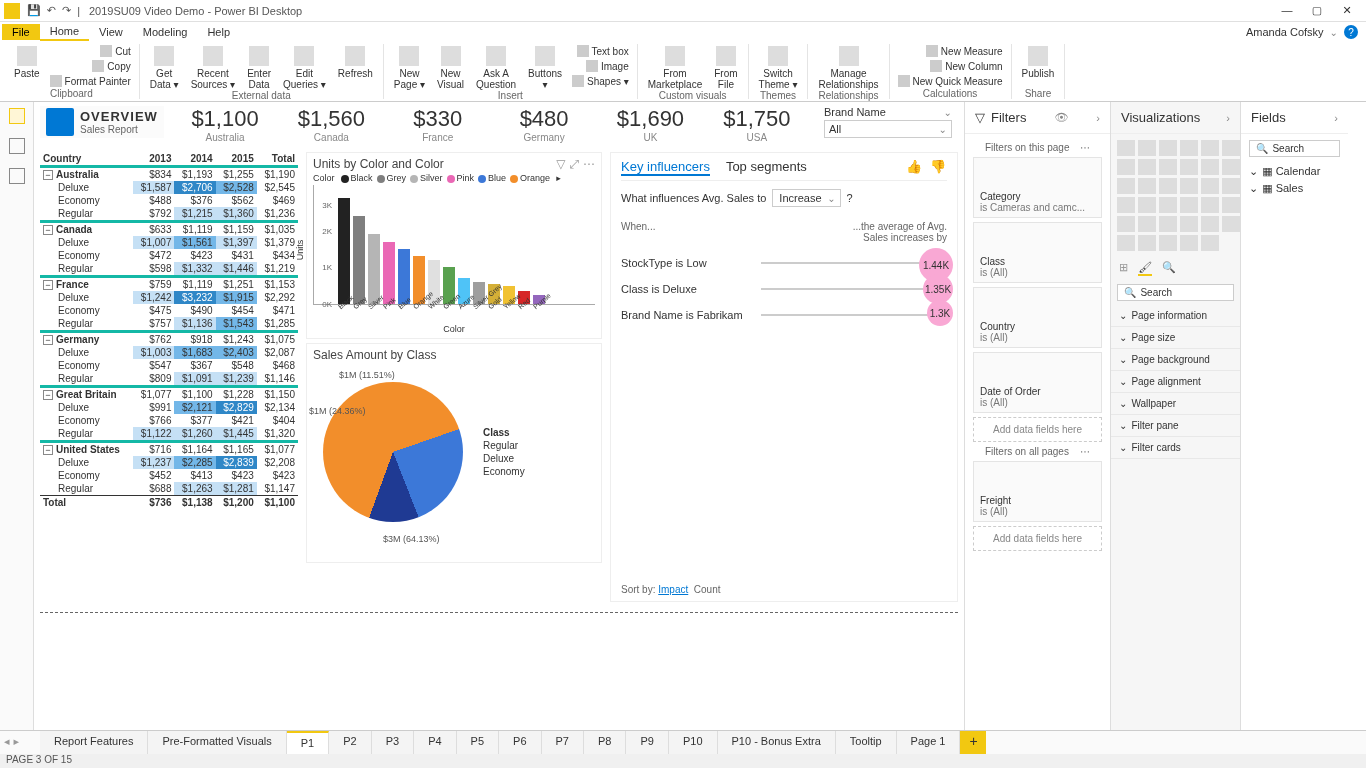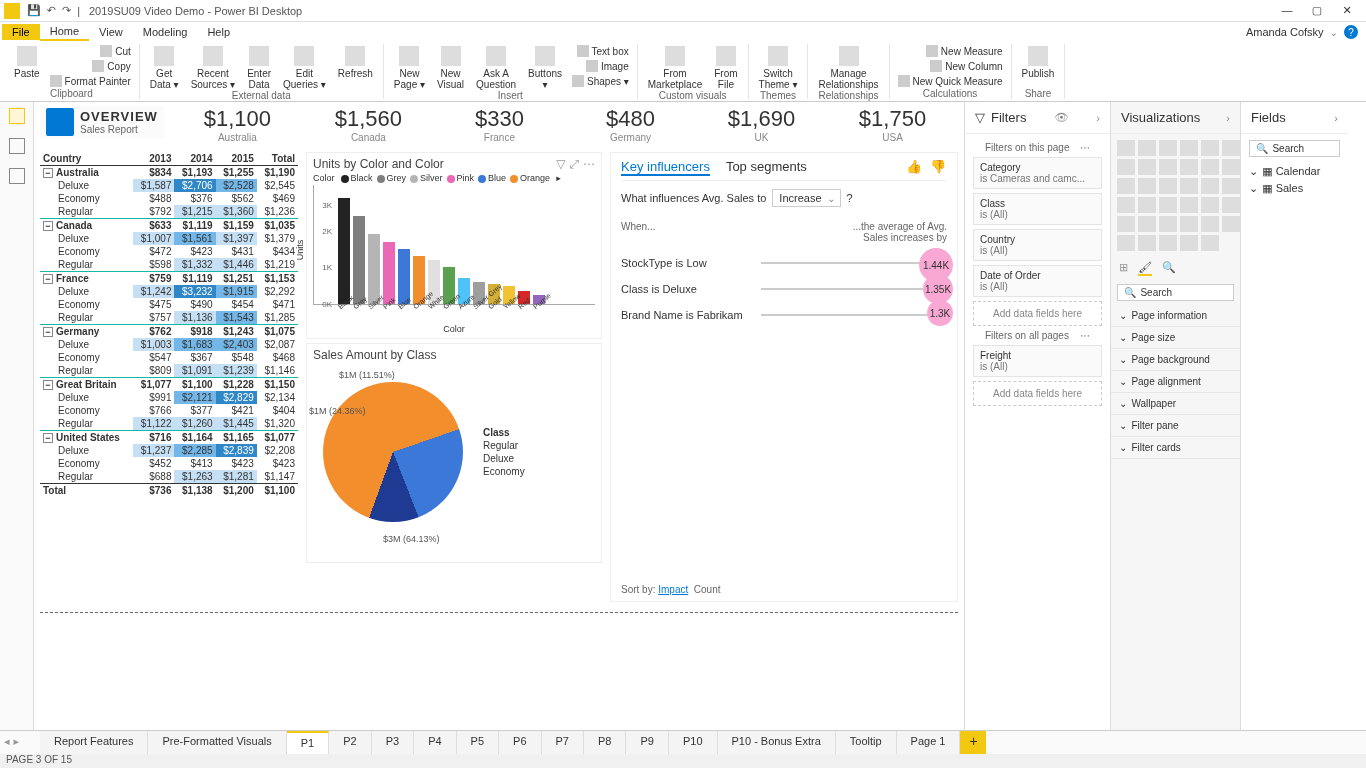--- a/index.html
+++ b/index.html
@@ -55,21 +55,21 @@
 .mainrow { display: flex; height: 450px; gap: 8px; margin-top: 6px; }
 .col-table { width: 258px; }
 .col-charts { width: 296px; display: flex; flex-direction: column; gap: 4px; }
 .col-ki { flex: 1; border: 1px solid #eee; padding: 6px 10px; }
 
 
 table.matrix { border-collapse: collapse; width: 100%; font-size: 10px; }
 table.matrix th, table.matrix td { padding: 1px 3px; text-align: right; border-bottom: 0; }
 table.matrix th:first-child, table.matrix td:first-child { text-align: left; }
 table.matrix .hdr th { border-bottom: 1px solid #333; font-weight: 600; }
-table.matrix .grp td { font-weight: 700; border-top: 1px solid #14b8a6; }
+table.matrix .grp td { font-weight: 400; border-top: 3px solid #14b8a6; }
 table.matrix .exp { display: inline-block; width: 10px; border: 1px solid #888; text-align: center; line-height: 8px; margin-right: 3px; font-size: 9px; }
 table.matrix .ind { padding-left: 18px; }
 table.matrix .hl1 { background: #c5e0f5; }
 table.matrix .hl2 { background: #73b7e8; }
 table.matrix .hl3 { background: #2f87c7; color: #fff; }
 table.matrix .tot td { font-weight: 700; border-top: 1px solid #333; }
 
 .chart-card { border: 1px solid #eee; padding: 4px 6px; }
 .chart-card .title { font-size: 12px; color: #444; display:flex; justify-content: space-between; }
 .chart-card .opts span { margin-left: 4px; color: #999; }
@@ -107,21 +107,21 @@
 
 .rpanes { position: absolute; right: 0; top: 102px; bottom: 38px; width: 402px; display: flex; }
 .pane { border-left: 1px solid #ddd; display: flex; flex-direction: column; }
 .pane-hdr { padding: 8px 10px; font-size: 13px; display: flex; align-items: center; gap: 6px; border-bottom: 1px solid #eee; }
 .pane-hdr .ico-r { margin-left: auto; color: #888; font-size: 11px; }
 
 .filters-pane { width: 146px; background: #fff; }
 .filters-body { padding: 4px 8px; font-size: 10px; overflow: hidden; }
 .filter-sec { color: #666; margin: 4px 12px; display: flex; justify-content: space-between; }
 .filter-card { border: 1px solid #e4e4e4; padding: 4px 6px; margin-bottom: 4px; background: #fafafa; }
-.filter-card .n { font-size: 10px; color: #333; }
+.filter-card .n { font-size: 10px; color: #333; margin-top: 29px; }
 .filter-card .v { font-size: 10px; color: #777; }
 .filter-drop { border: 1px dashed #ccc; text-align: center; padding: 6px; color: #888; margin: 4px 0; }
 
 .viz-pane { width: 130px; background: #f6f6f6; }
 .viz-grid { display: grid; grid-template-columns: repeat(6, 18px); gap: 3px; padding: 6px; }
 .viz-grid .v { width: 18px; height: 16px; background: #ddd; }
 .format-search { border: 1px solid #ccc; background: #fff; padding: 2px 6px; font-size: 10px; display: flex; align-items: center; gap: 4px; margin: 4px 6px; }
 .format-row { padding: 5px 8px; font-size: 10px; border-bottom: 1px solid #e8e8e8; display: flex; align-items: center; gap: 4px; }
 
 .fields-pane { width: 108px; background: #fff; text-align: center; }
@@ -335,20 +335,30 @@
         </div>
         <div class="kpi">
           <div class="v">$1,690</div>
           <div class="c">UK</div>
         </div>
         <div class="kpi">
           <div class="v">$1,750</div>
           <div class="c">USA</div>
         </div>
       </div>
+    <div class="brand-slicer">
+      <div class="hdr">
+          <span>Brand Name</span>
+          <span class="chev"></span>
+        </div>
+      <div class="dd">
+          <span>All</span>
+          <span class="chev"></span>
+        </div>
+    </div>
   </div>
 
   <div class="mainrow">
 
     <div class="col-table">
       <table class="matrix" id="matrix">
           <tbody>
             <tr class="hdr">
               <th>Country</th>
               <th>2013</th>

